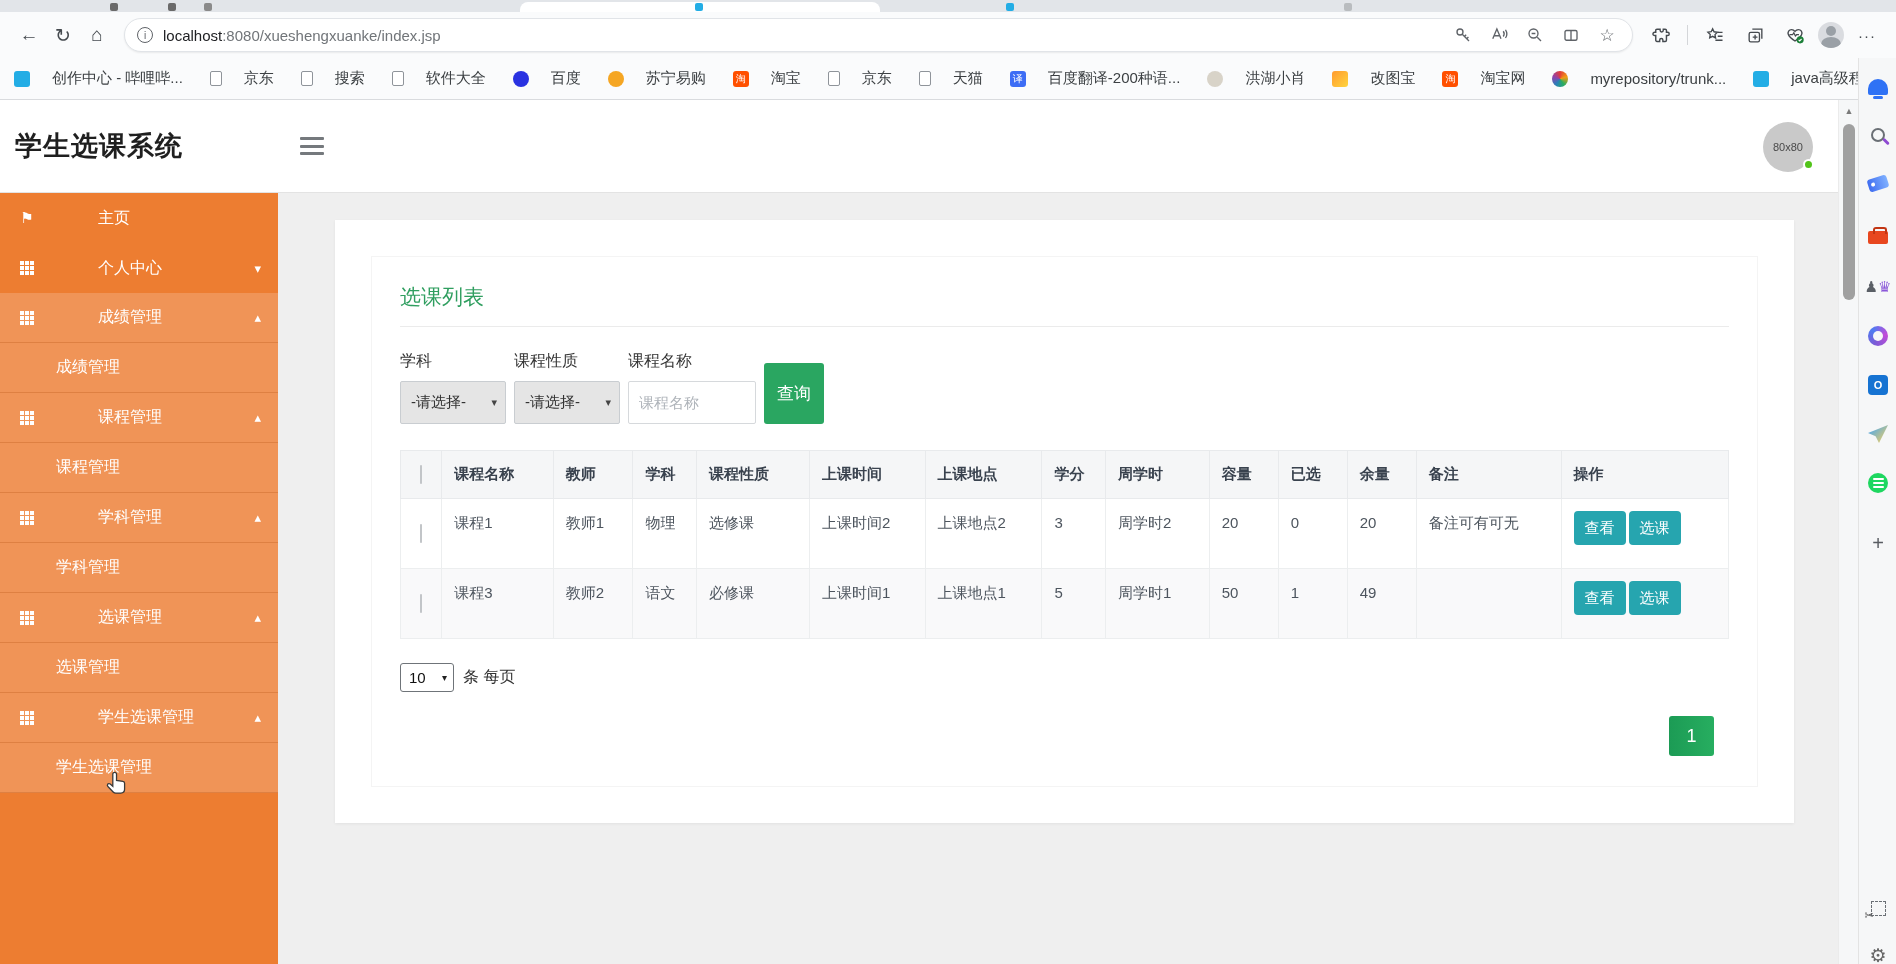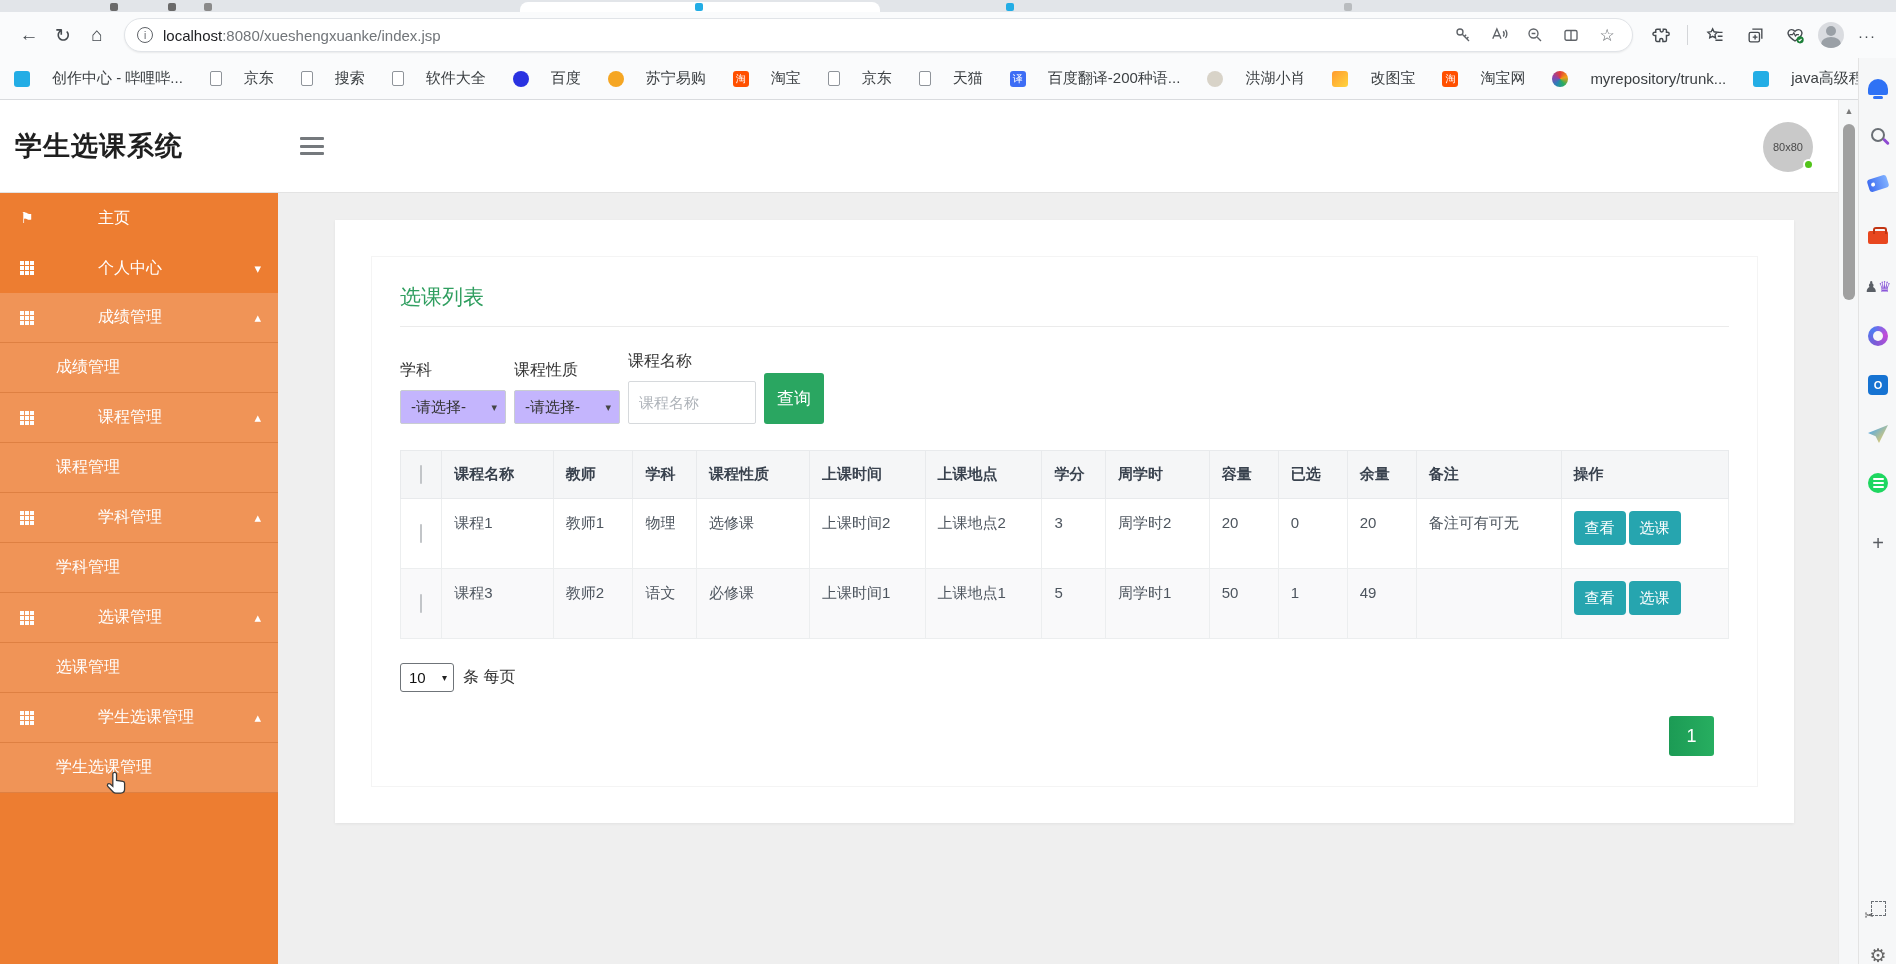--- a/index.html
+++ b/index.html
@@ -67,25 +67,25 @@
 
   
   .content { position:absolute; left:278px; top:0; width:1560px; height:771px; }
   .card { margin:27px 0 0 57px; width:1459px; min-height:593px; background:#fff; box-shadow:0 1px 3px rgba(0,0,0,.06); padding:36px; }
   .panel { border:1px solid #f4f4f4; padding:26px 28px 30px; }
   .card-title { font-size:21px; color:#2F9E5F; font-weight:500; }
   .title-hr { height:1px; background:#ebebeb; margin-top:15px; }
   .filters { display:flex; align-items:flex-end; gap:8px; margin-top:24px; }
   .fgroup { display:flex; flex-direction:column; }
   .flabel { font-size:16px; color:#333; margin-bottom:9px; }
-  .selbox { width:106px; height:34px; border:1px solid #c9cdd1; border-radius:2px; background:#c4b5fd; display:flex; align-items:center; justify-content:space-between; padding:0 8px 0 10px; font-size:15px; color:#333; cursor:pointer; }
+  .selbox { width:106px; height:43px; border:1px solid #c9cdd1; border-radius:2px; background:#e5e5e5; display:flex; align-items:center; justify-content:space-between; padding:0 8px 0 10px; font-size:15px; color:#333; cursor:pointer; }
   .selbox .sel-caret { font-size:11px; color:#444; }
   .inp { width:128px; height:43px; border:1px solid #d6d9dc; border-radius:2px; padding:0 10px; font-size:15px; color:#333; font-family:inherit; }
   .inp::placeholder { color:#aeb3b9; }
-  .search-btn { width:60px; height:51px; background:#2AA661; border:none; border-radius:3px; color:#fff; font-size:17px; cursor:pointer; font-family:inherit; }
+  .search-btn { width:60px; height:61px; background:#2AA661; border:none; border-radius:3px; color:#fff; font-size:17px; cursor:pointer; font-family:inherit; }
 
   
   table.course { width:100%; border-collapse:collapse; margin-top:26px; table-layout:fixed; }
   .course th { height:48px; background:#f5f6f7; border:1px solid #e8eaec; font-size:15px; font-weight:700; color:#39424e; text-align:left; padding:0 4px 0 12px; }
   .course td { height:70px; border:1px solid #eceeef; font-size:15px; color:#4d555e; padding:15px 4px 0 12px; vertical-align:top; }
   .course tr.odd td { background:#f9f9fa; }
   .cb-cell { text-align:center !important; padding:0 !important; vertical-align:middle !important; }
   .cb { width:16px; height:17px; background:#d8dadc; border:1px solid #c2c5c8; border-radius:2px; margin:0 auto; cursor:pointer; }
   td.cb-cell .cb { margin-top:0; }
   .act-btn { display:inline-block; height:34px; line-height:34px; padding:0 11px; background:#26A5AF; border:none; border-radius:4px; color:#fff; font-size:15px; margin-right:3px; cursor:pointer; font-family:inherit; }

